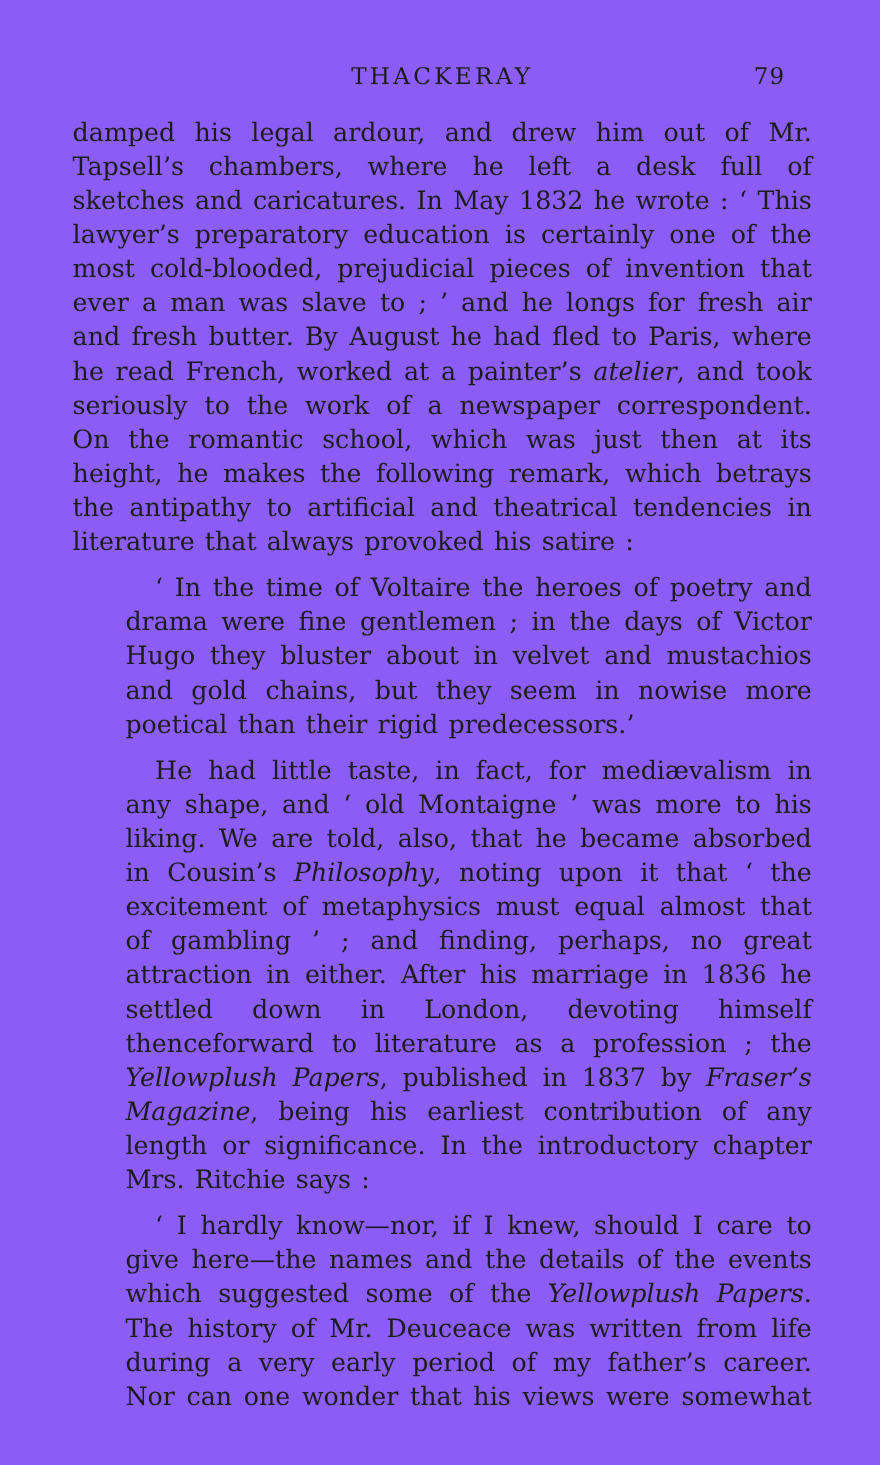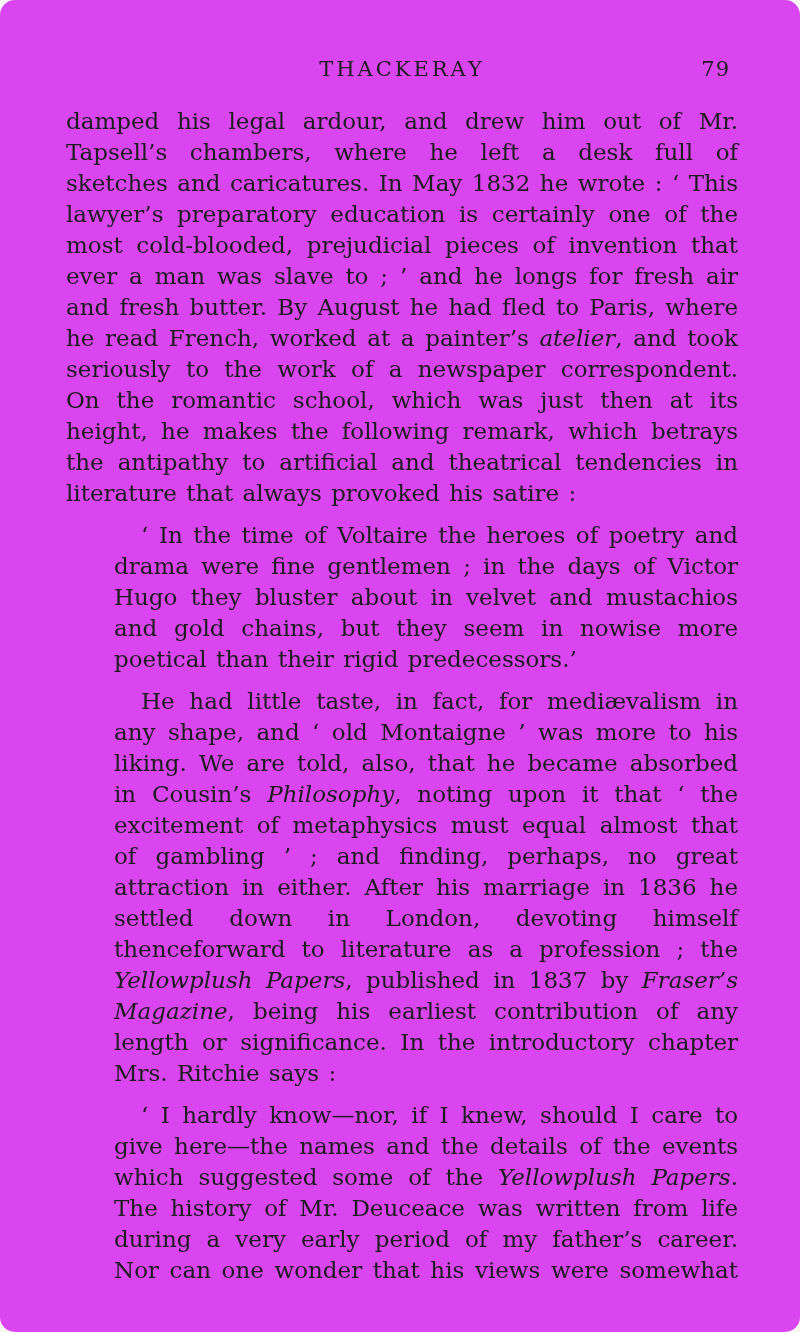--- a/index.html
+++ b/index.html
@@ -6,38 +6,37 @@
     margin: 0;
     padding: 0;
     background: #f6f5f1;
   }
   .page {
     position: relative;
     width: 800px;
     height: 1332px;
     margin: 0 auto;
     box-sizing: border-box;
-    background: #d946ef;
+    background: #8b5cf6;
     color: #1c1c1c;
     font-family: "DejaVu Serif", "Liberation Serif", serif;
     padding: 56px 62px 20px 66px;
     overflow: hidden;
-    border-radius: 15px;
   }
   .running-header {
     position: relative;
     text-align: center;
     font-size: 21px;
     letter-spacing: 3px;
     line-height: 26px;
     margin-bottom: 24px;
   }
   .running-header .page-number {
     position: absolute;
-    right: 8px;
+    right: 24px;
     top: 0;
     letter-spacing: 1px;
   }
   .body-text {
     font-size: 23px;
     line-height: 31px;
     text-align: justify;
     word-spacing: 2px;
   }
   .body-text p {

